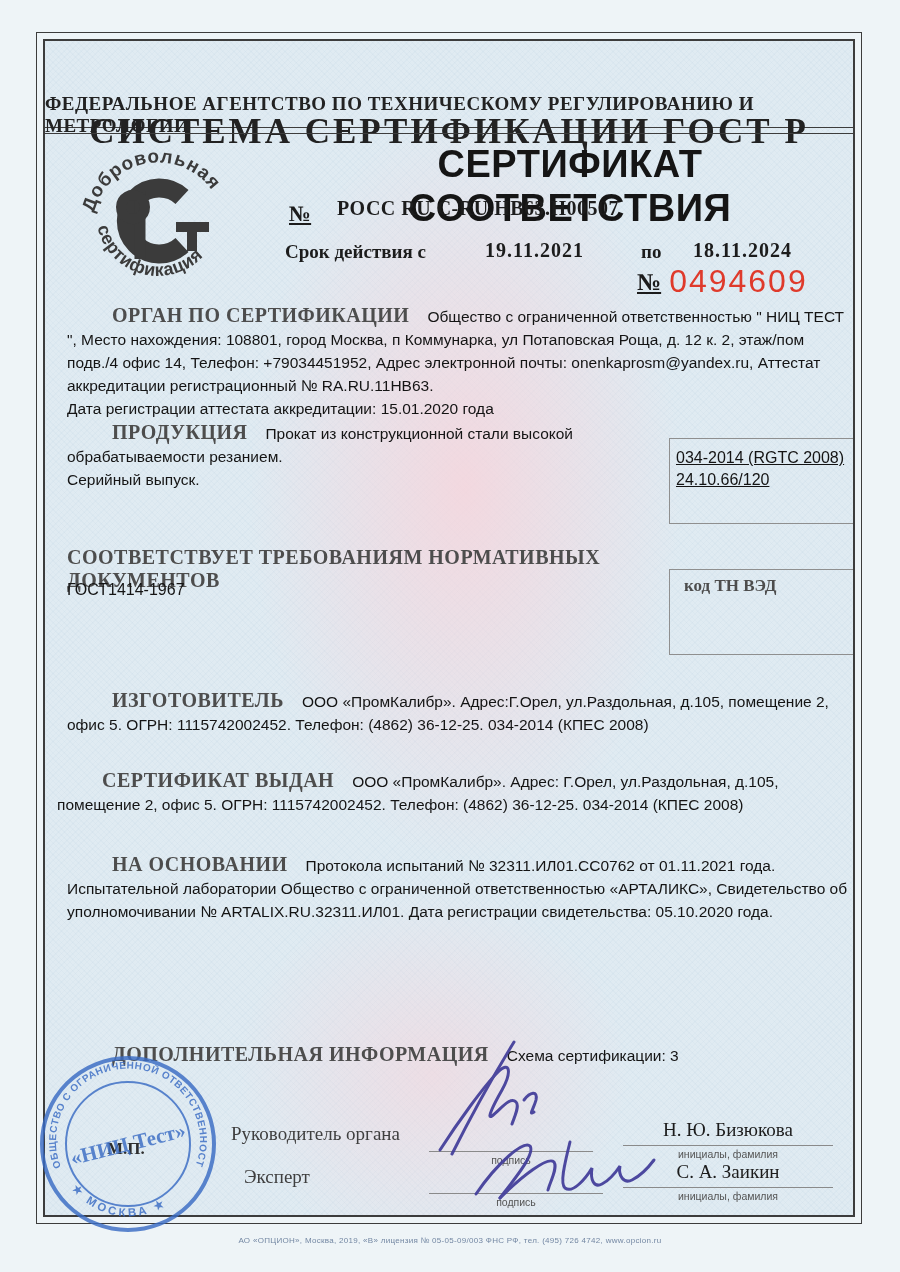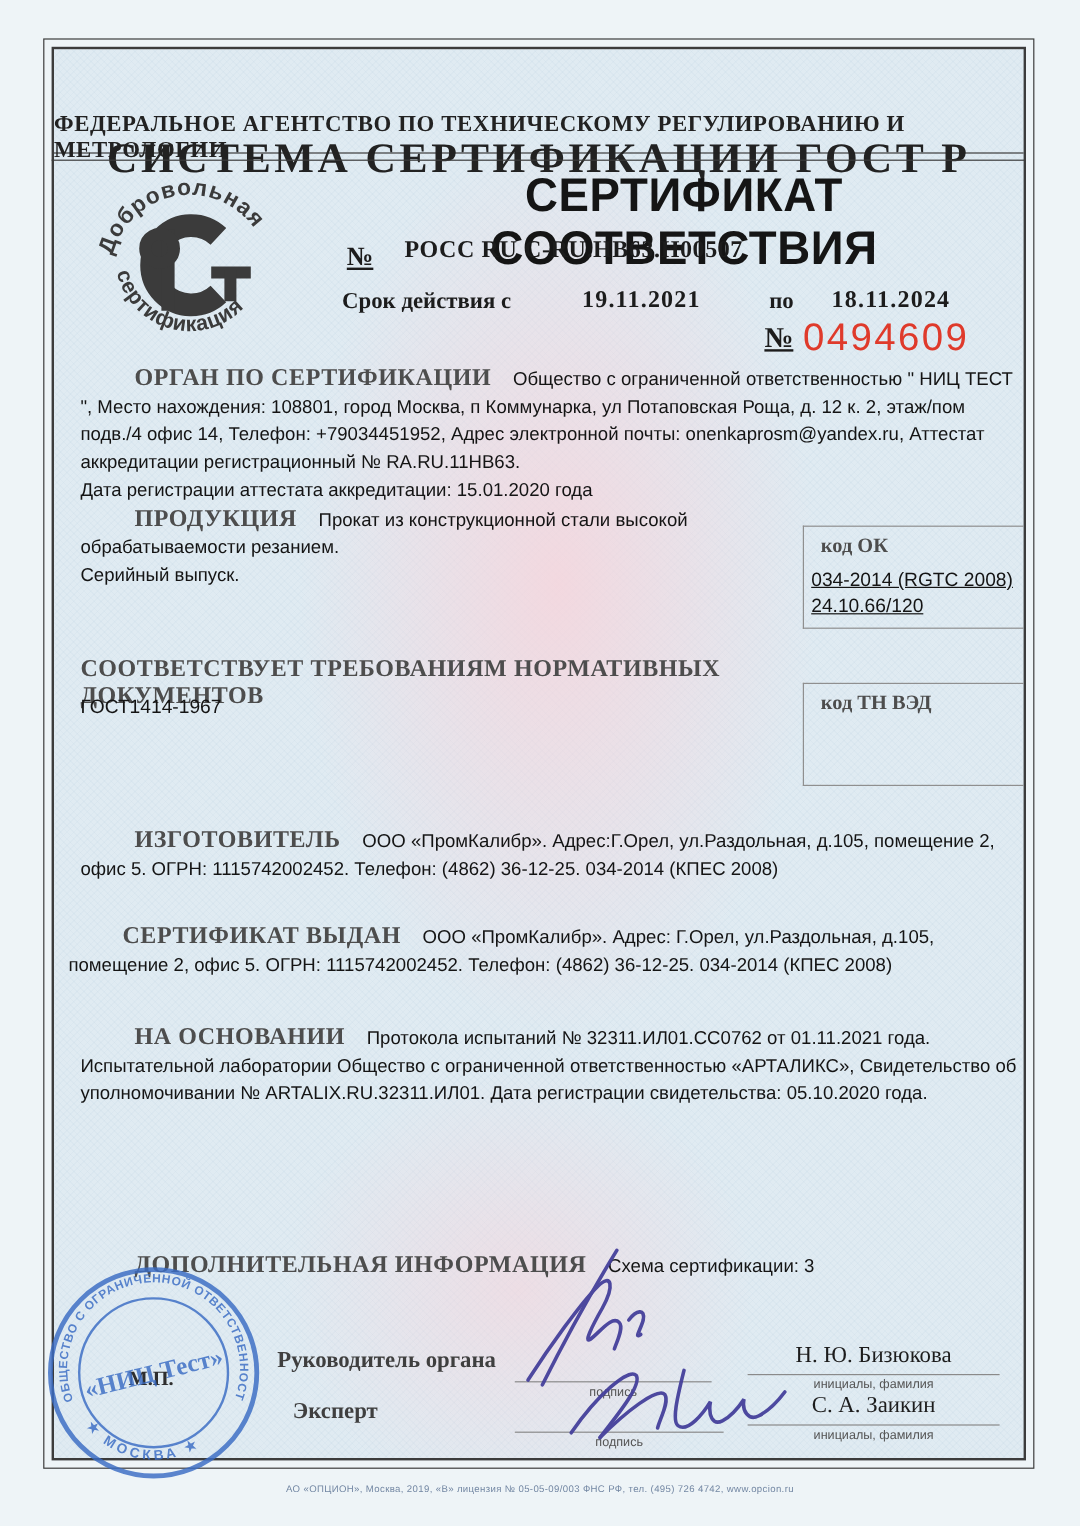--- a/index.html
+++ b/index.html
@@ -42,21 +42,21 @@
 
   
   .sec{color:#141414;font-size:15.5px;line-height:23px;}
   .sec .h{font-family:"Liberation Serif",serif;font-weight:bold;font-size:20px;color:#4d4d4d;letter-spacing:0.5px;padding-right:18px;margin-left:45px;}
   .h-block{font-family:"Liberation Serif",serif;font-weight:bold;font-size:20px;color:#4d4d4d;letter-spacing:0.5px;}
   .code-box{border:1px solid #8f8f8f;border-right:none;}
   .code-box .cb-label{font-family:"Liberation Serif",serif;font-weight:bold;font-size:17px;color:#4d4d4d;padding:6px 0 0 14px;}
   .code-box .cb-value{font-size:16px;color:#141414;padding:8px 4px 0 6px;line-height:22px;text-decoration:underline;}
 
   
-  .role{font-family:"Liberation Serif",serif;font-weight:bold;font-size:19px;color:#3f3f3f;}
+  .role{font-family:"Liberation Serif",serif;font-weight:normal;font-size:19px;color:#3f3f3f;}
   .sigline{border-bottom:1.5px solid #8a8a8a;}
   .sigcap{font-size:10.5px;color:#555;text-align:center;}
   .namecol{text-align:center;}
   .namecol .nm{font-family:"Liberation Serif",serif;font-size:19px;color:#1c1c1c;}
   .namecol .ln{border-bottom:1.5px solid #8a8a8a;margin-top:4px;}
   .namecol .cap{font-size:10.5px;color:#555;margin-top:2px;}
   .mp{font-family:"Liberation Serif",serif;font-weight:bold;font-size:17px;color:#2e2e2e;}
 
   .notice{left:0;right:0;top:1156px;text-align:center;font-family:"Liberation Serif",serif;font-weight:bold;font-size:20px;color:#2d2d2d;letter-spacing:0.5px;}
   .printinfo{left:0;right:0;top:1236px;text-align:center;font-size:8px;color:#7387a3;letter-spacing:0.3px;}
@@ -110,21 +110,20 @@
       <span class="h">ОРГАН ПО СЕРТИФИКАЦИИ</span><span>Общество с ограниченной ответственностью " НИЦ ТЕСТ ", Место нахождения: 108801, город Москва, п Коммунарка, ул Потаповская Роща, д. 12 к. 2, этаж/пом подв./4 офис 14, Телефон: +79034451952, Адрес электронной почты: onenkaprosm@yandex.ru, Аттестат аккредитации регистрационный № RA.RU.11НВ63.</span>
       <div>Дата регистрации аттестата аккредитации: 15.01.2020 года</div>
     </div>
 
     <div class="abs sec sans" style="left:22px;top:380px;width:625px;">
       <span class="h">ПРОДУКЦИЯ</span><span>Прокат из конструкционной стали высокой обрабатываемости резанием.</span>
       <div>Серийный выпуск.</div>
     </div>
 
     <div class="abs code-box" style="left:624px;top:397px;right:0;height:84px;">
-      <div class="cb-label">код ОК</div>
       <div class="cb-value sans">034-2014 (RGTC 2008) 24.10.66/120</div>
     </div>
 
     <div class="abs h-block" style="left:22px;top:505px;width:620px;">СООТВЕТСТВУЕТ ТРЕБОВАНИЯМ НОРМАТИВНЫХ ДОКУМЕНТОВ</div>
     <div class="abs sans" style="left:22px;top:540px;font-size:16px;color:#141414;">ГОСТ1414-1967</div>
 
     <div class="abs code-box" style="left:624px;top:528px;right:0;height:84px;">
       <div class="cb-label">код ТН ВЭД</div>
       <div class="cb-value sans"></div>
     </div>

